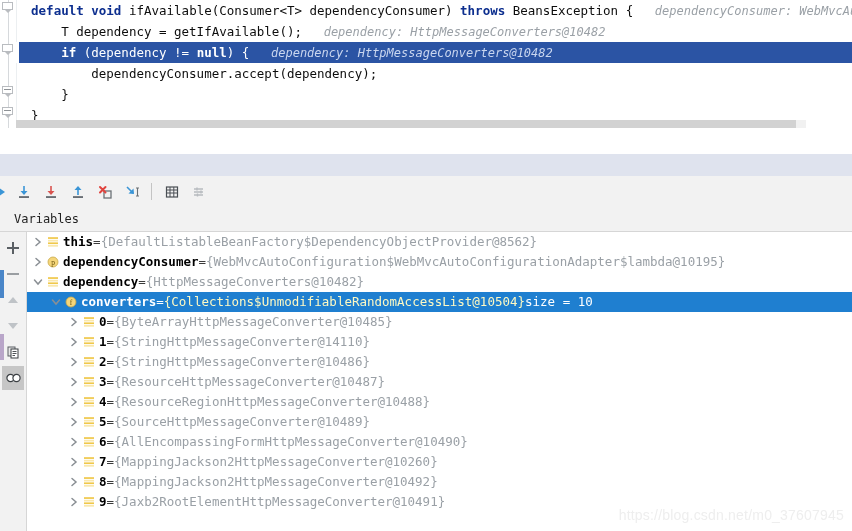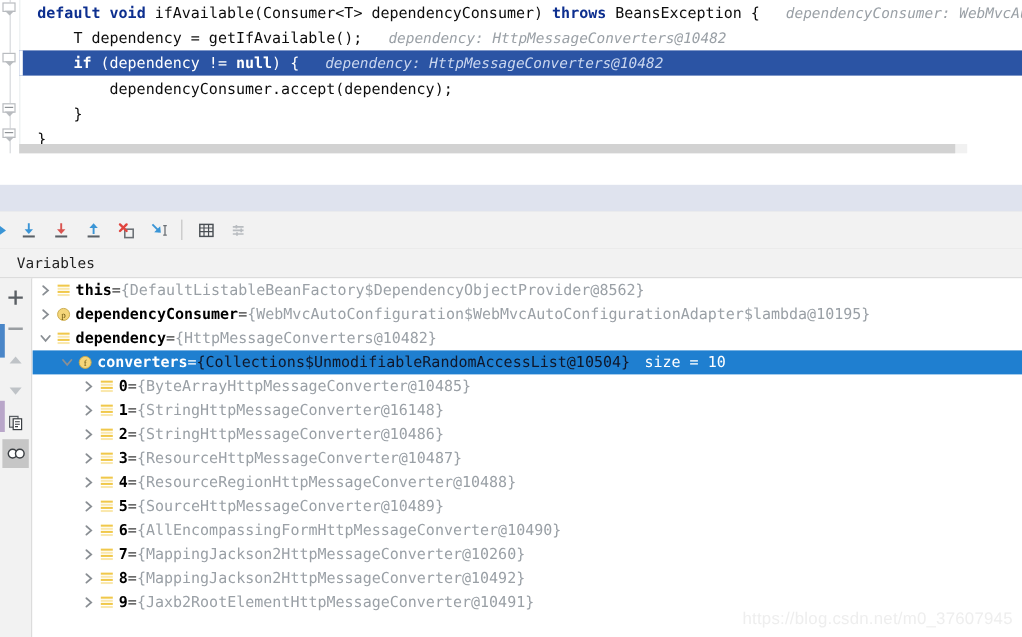--- a/index.html
+++ b/index.html
@@ -69,22 +69,22 @@
   .row{position:relative;height:20px;line-height:20px;white-space:nowrap;font-size:12.5px;display:flex;align-items:center;}
   .row.sel{background:#1f7fd0;}
   .chev{width:14px;height:20px;display:inline-flex;align-items:center;justify-content:center;flex:0 0 auto;}
   .chev svg{display:block;}
   .vicon{width:15px;height:20px;display:inline-flex;align-items:center;justify-content:center;flex:0 0 auto;margin-right:3px;}
   .vname{color:#000000;font-weight:bold;}
   .row.sel .vname{color:#ffffff;}
   .veq{color:#3b3b3b;}
   .row.sel .veq{color:#ffffff;}
   .vval{color:#9aa0a6;}
-  .row.sel .vval{color:#0f172a;}
-  .vsize{color:#3b3b3b;margin-left:12px;}
+  .row.sel .vval{color:#fef9c3;}
+  .vsize{color:#3b3b3b;margin-left:0;}
   .row.sel .vsize{color:#ffffff;}
 
   
   .wm{position:absolute;right:8px;bottom:8px;color:#eeeeee;font-size:14px;
     font-family:"Liberation Sans",sans-serif;letter-spacing:.2px;}
 
   
   .topnub{position:absolute;left:0;top:0;width:8px;height:6px;background:#e8e8e8;}
 </style>
 </head>
@@ -335,21 +335,21 @@
         <span class="vicon">
           <svg width="12" height="12" viewBox="0 0 12 12">
             <rect x="1" y="1.2" width="10" height="1.7" fill="#f0c84a"></rect>
             <rect x="1" y="3.8" width="10" height="1.7" fill="#fae8ad"></rect>
             <rect x="1" y="6.4" width="10" height="1.7" fill="#f0c84a"></rect>
             <rect x="1" y="9" width="10" height="1.7" fill="#fae8ad"></rect>
           </svg>
         </span>
         <span class="vname">1</span>
         <span class="veq"> = </span>
-        <span class="vval">{StringHttpMessageConverter@16148}</span>
+        <span class="vval">{StringHttpMessageConverter@14110}</span>
       </div>
       <div class="row" style="padding-left: 40px;">
         <span class="chev">
           <svg width="10" height="10" viewBox="0 0 10 10">
             <path d="M3 1.5 L7 5 L3 8.5" stroke="#8a8f94" stroke-width="1.5" fill="none" stroke-linecap="round"></path>
           </svg>
         </span>
         <span class="vicon">
           <svg width="12" height="12" viewBox="0 0 12 12">
             <rect x="1" y="1.2" width="10" height="1.7" fill="#f0c84a"></rect>

